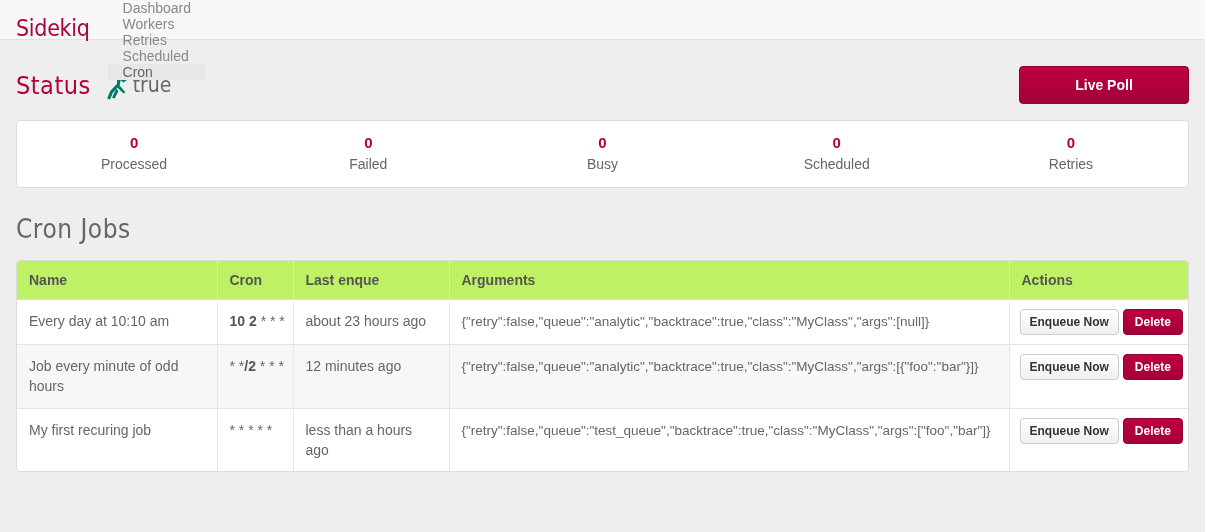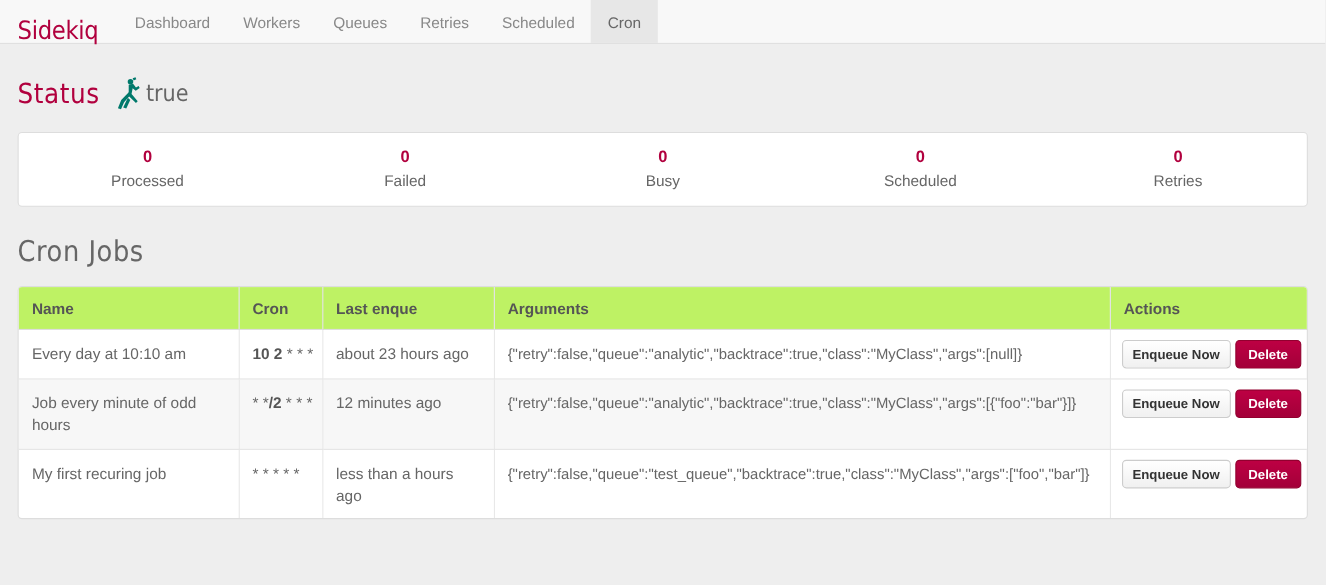--- a/index.html
+++ b/index.html
@@ -37,20 +37,21 @@
     letter-spacing: -0.3px;
     font-family: "DejaVu Sans Condensed", "Liberation Sans", sans-serif;
     font-weight: 400;
   }
   .navbar-nav {
     display: flex;
     align-items: stretch;
     list-style: none;
     margin: 0;
     padding: 0;
+    flex-direction: column;
   }
   .nav-item {
     display: flex;
     align-items: center;
     padding: 0 15px;
     font-size: 14px;
     color: #888888;
     cursor: pointer;
     text-decoration: none;
     white-space: nowrap;
@@ -228,21 +229,20 @@
   }
 </style>
 </head>
 <body>
 
 <div class="navbar">
   <div class="navbar-brand">Sidekiq</div>
   <ul class="navbar-nav">
     <li class="nav-item">Dashboard</li>
     <li class="nav-item">Workers</li>
-    <li class="nav-item">Queues</li>
     <li class="nav-item">Retries</li>
     <li class="nav-item">Scheduled</li>
     <li class="nav-item active">Cron</li>
   </ul>
 </div>
 
 <div class="container">
 
   <div class="status-row">
     <div class="status-left">
@@ -253,20 +253,21 @@
             <path d="M15.6 1.2 L18.2 0.2 L18.9 2.0 L16.6 3.1 Z"></path>
             <circle cx="13.6" cy="4.4" r="2.5"></circle>
             <path d="M12.0 7.0 L16.0 6.2 L18.6 9.6 L21.0 8.2 L22.0 10.0 L18.4 12.6 L15.6 10.2 L14.6 15.4 L20.2 22.0 L18.6 23.6 L12.0 17.2 Z"></path>
             <path d="M12.3 13.6 L13.6 16.4 L7.8 23.0 L5.0 29.4 L2.2 28.4 L5.2 21.0 Z"></path>
             <path d="M11.2 18.8 L13.4 21.0 L9.8 28.6 L7.0 27.8 Z"></path>
           </g>
         </svg>
       </span>
       <span class="status-text">true</span>
     </div>
+    <button class="btn-live-poll">Live Poll</button>
   </div>
 
   <div class="stats-card">
     <div class="stat">
       <span class="stat-value">0</span>
       <span class="stat-label">Processed</span>
     </div>
     <div class="stat">
       <span class="stat-value">0</span>
       <span class="stat-label">Failed</span>

